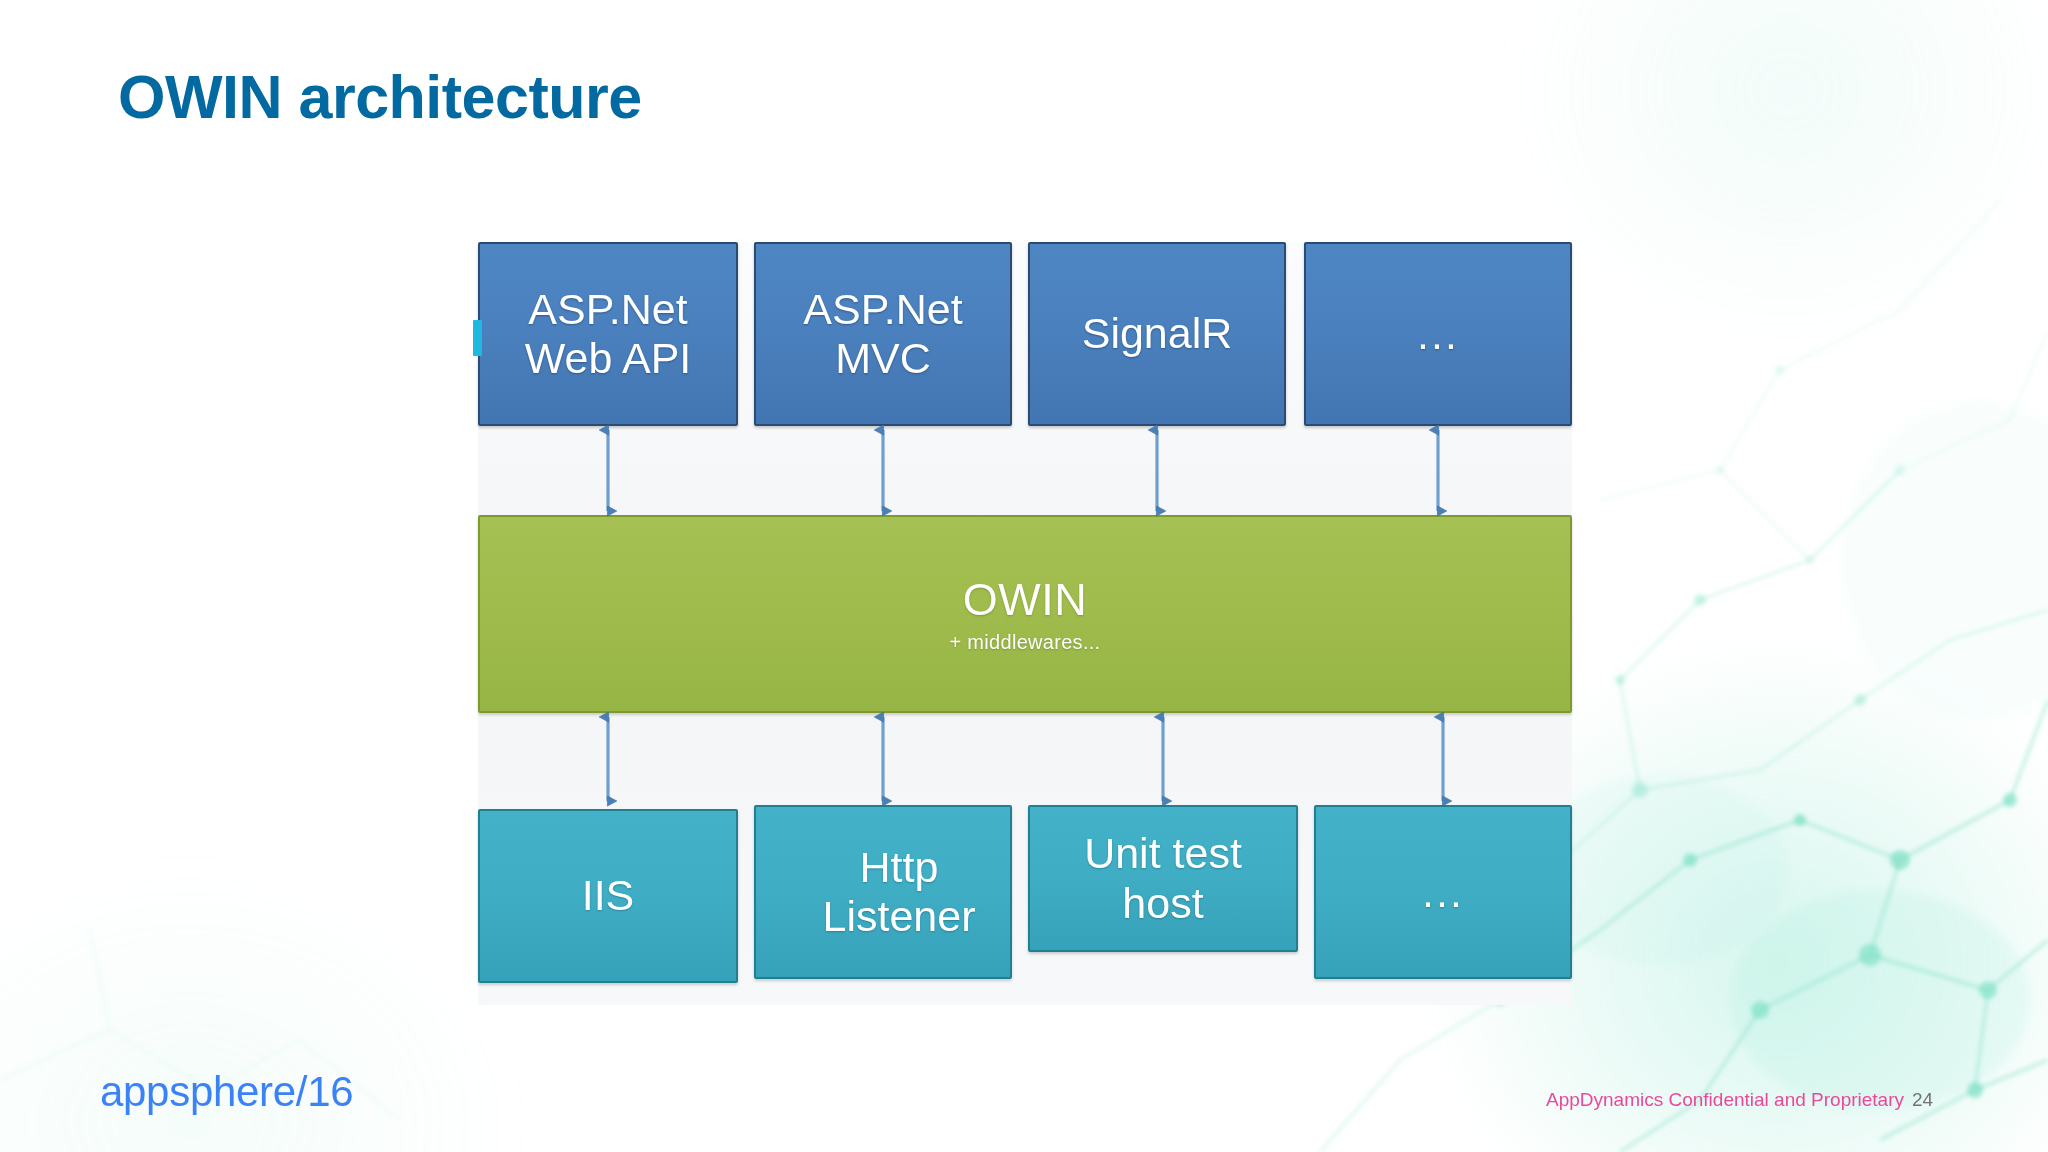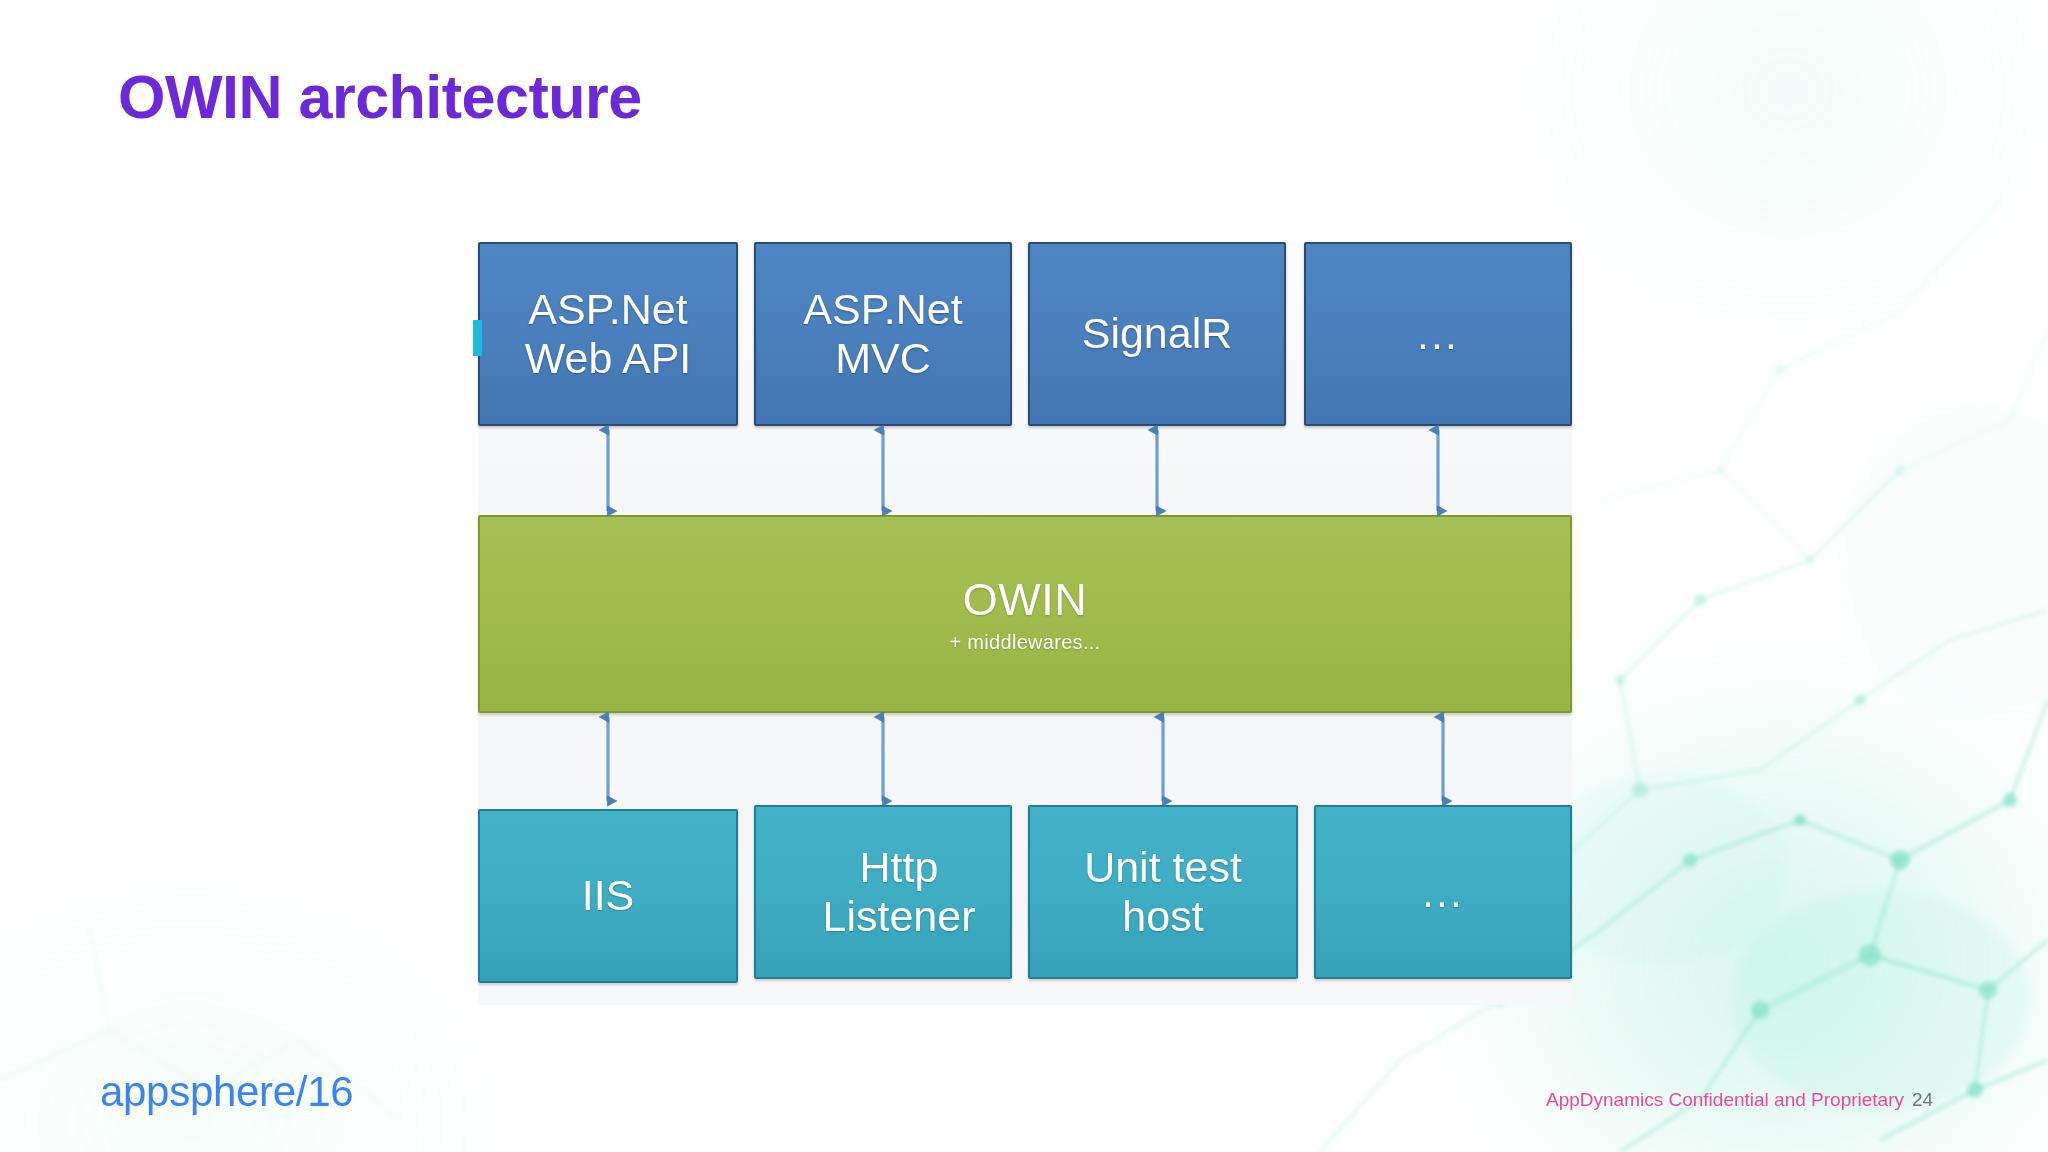--- a/index.html
+++ b/index.html
@@ -54,21 +54,21 @@
     filter:blur(28px);
     z-index:0;
   }
 
   
   .title {
     position:absolute;
     left:118px; top:62px;
     font-size:61px;
     font-weight:bold;
-    color:#6d28d9;
+    color:#0369a1;
     letter-spacing:-0.5px;
     white-space:nowrap;
     z-index:5;
   }
 
   
   .diagram {
     position:absolute;
     left:478px; top:242px;
     width:1094px; height:763px;
@@ -329,21 +329,21 @@
         <span>IIS</span>
       </div>
 
       <div class="box box-teal" style="left:276px; top:0px; width:258px; height:174px;padding-left:32px;">
         <span>
           <span>Http</span><br>
           <span>Listener</span>
         </span>
       </div>
 
-      <div class="box box-teal" style="left:550px; top:0px; width:270px; height:174px;">
+      <div class="box box-teal" style="left:550px; top:0px; width:270px; height:147px;">
         <span>
           <span>Unit test</span><br>
           <span>host</span>
         </span>
       </div>
 
       <div class="box box-teal" style="left:836px; top:0px; width:258px; height:174px;">
         <span class="ellipsis-dots">...</span>
       </div>
     </div>

